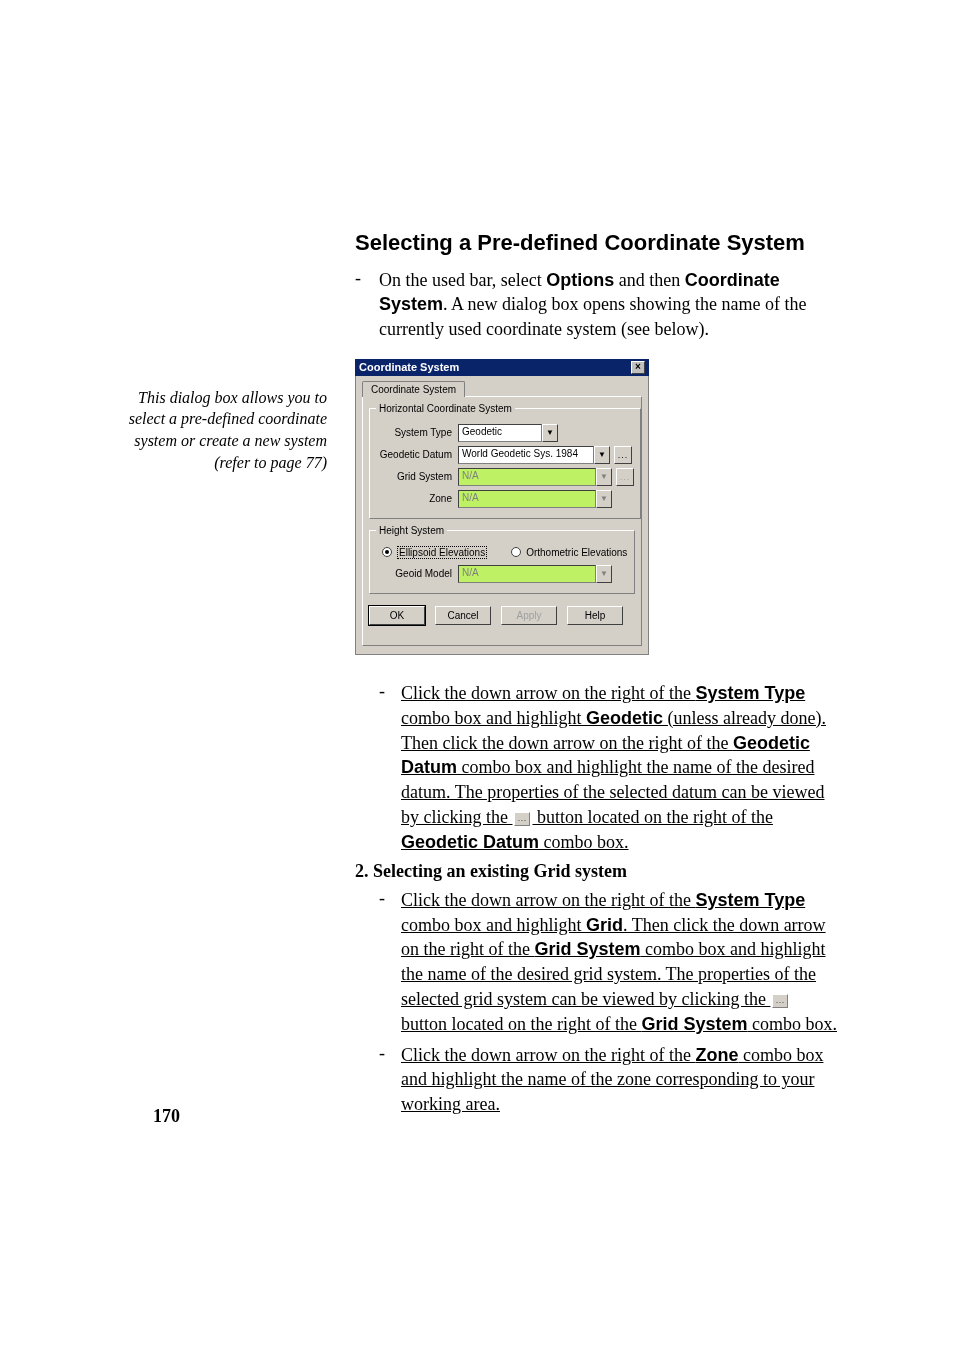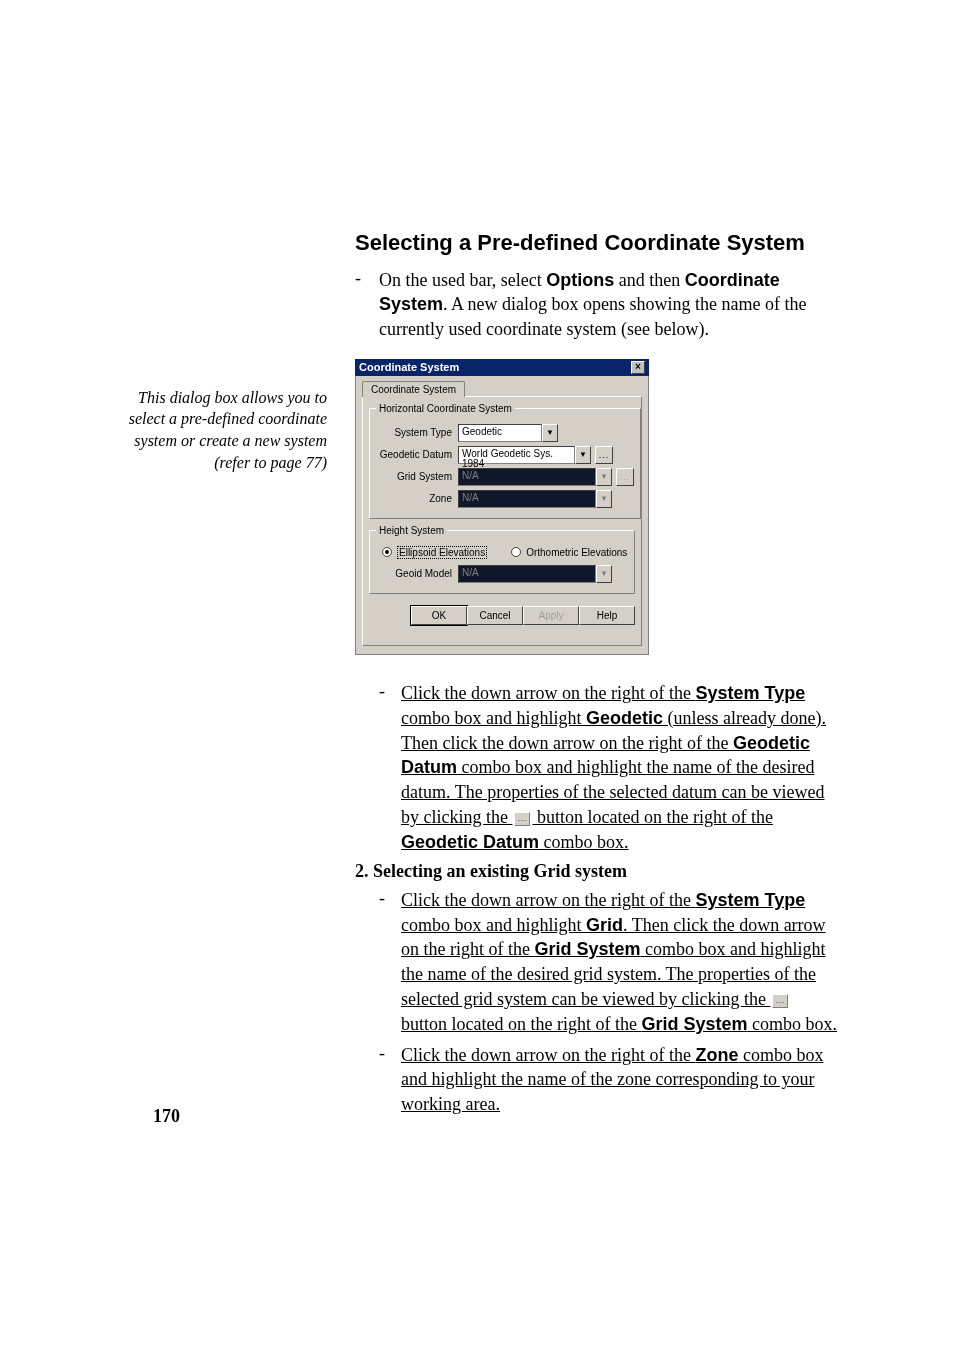--- a/index.html
+++ b/index.html
@@ -141,21 +141,21 @@
   }
   .combo-input {
     background: #fff;
     border: 1px solid #808080;
     border-top-color: #404040;
     border-left-color: #404040;
     font-size: 10px;
     padding: 2px 3px;
     line-height: 1;
   }
-  .combo-input.disabled { background: #0f172a; color: #808080; }
+  .combo-input.disabled { background: #bef264; color: #808080; }
   .combo-arrow {
     width: 16px;
     background: #d4d0c8;
     border: 1px solid #fff;
     border-right-color: #404040;
     border-bottom-color: #404040;
     display: flex;
     align-items: center;
     justify-content: center;
     font-size: 8px;
@@ -194,22 +194,22 @@
     border: 1px solid #404040;
     background: #fff;
     display: flex; align-items:center; justify-content:center;
   }
   .radio-dot .inner {
     width: 4px; height: 4px; border-radius: 50%; background: #000;
   }
   .dotted-focus { border: 1px dotted #000; padding: 0 1px; }
   .btn-row {
     display: flex;
-    justify-content: flex-end;
-    gap: 0;
+    justify-content: flex-start;
+    gap: 10px;
     padding-top: 6px;
   }
   .win-btn {
     min-width: 56px;
     text-align: center;
     font-size: 10px;
     padding: 3px 6px;
     background: #d4d0c8;
     border: 1px solid #fff;
     border-right-color: #404040;
@@ -299,21 +299,21 @@
               <div class="form-label">System Type</div>
               <div class="combo">
                 <div class="combo-input" style="width:84px">Geodetic</div>
                 <div class="combo-arrow">▼</div>
               </div>
             </div>
 
             <div class="form-row">
               <div class="form-label">Geodetic Datum</div>
               <div class="combo">
-                <div class="combo-input" style="width:117px">World Geodetic Sys. 1984</div>
+                <div class="combo-input" style="width:136px">World Geodetic Sys. 1984</div>
                 <div class="combo-arrow">▼</div>
               </div>
               <div class="props-btn">...</div>
             </div>
 
             <div class="form-row">
               <div class="form-label">Grid System</div>
               <div class="combo">
                 <div class="combo-input disabled" style="width:138px">N/A</div>
                 <div class="combo-arrow disabled">▼</div>

